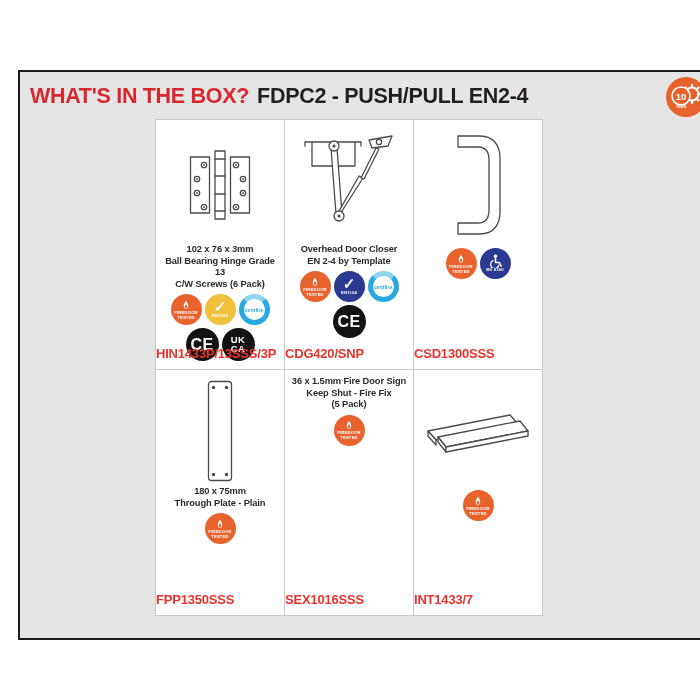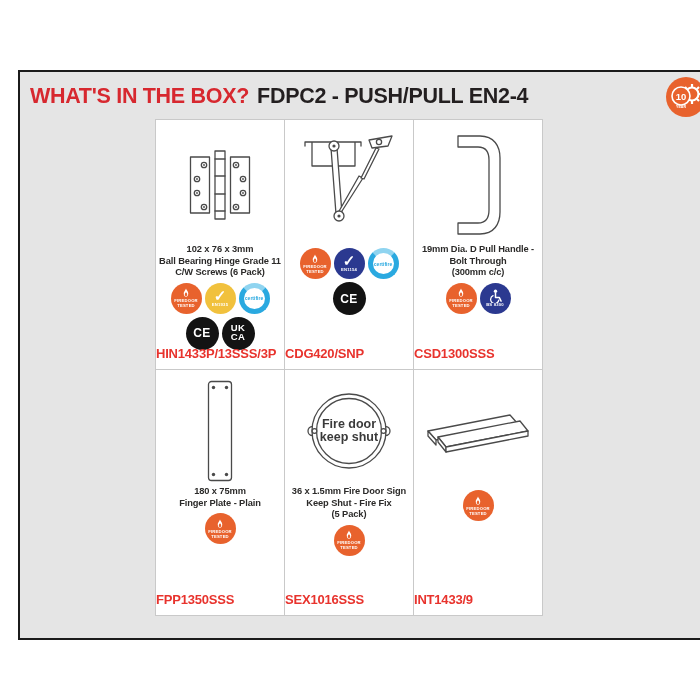--- a/index.html
+++ b/index.html
@@ -26,21 +26,21 @@
   .badge{width:31px;height:31px;border-radius:50%;display:flex;flex-direction:column;align-items:center;
          justify-content:center;color:#fff;box-sizing:border-box;flex:0 0 auto;}
   .badge .b-tiny{font-size:4.2px;line-height:4.8px;font-weight:bold;text-transform:uppercase;letter-spacing:0.2px;text-align:center;}
   .badge.fire{background:#e8622d;}
   .badge.check-yellow{background:#f1c13d;}
   .badge.check-navy{background:#2b3990;}
   .badge .check-glyph{font-size:15px;line-height:14px;font-weight:bold;}
   .badge.certifire{background:#fff;border:5px solid #2aa9e0;border-top-color:#8fd4f0;}
   .badge.certifire .b-cert{color:#2aa9e0;font-size:5px;font-weight:bold;}
   .badge.black{background:#131313;width:33px;height:33px;}
-  .badge.black .ce-glyph{font-size:12px;font-weight:bold;letter-spacing:0.5px;}
+  .badge.black .ce-glyph{font-size:16px;font-weight:bold;letter-spacing:0.5px;}
   .badge.black .ukca-line{font-size:9.5px;line-height:8.8px;font-weight:bold;letter-spacing:0.5px;}
   .badge.wheelchair{background:#2b3990;}
   .code{position:absolute;bottom:8px;left:0;right:0;text-align:left;font-size:13px;font-weight:bold;
         color:#e8332d;letter-spacing:-0.2px;white-space:nowrap;}
   svg .ln{fill:none;stroke:#4a4a4a;stroke-width:1.3;stroke-linejoin:round;stroke-linecap:round;}
   svg .fw{fill:#fff;stroke:#4a4a4a;stroke-width:1.3;stroke-linejoin:round;}
   svg .dot{fill:#4a4a4a;}
 </style>
 </head>
 <body>
@@ -100,21 +100,21 @@
                   <circle class="dot" cx="54" cy="31" r="0.9"></circle>
                 <circle class="fw" cx="54" cy="45" r="2.7"></circle>
                   <circle class="dot" cx="54" cy="45" r="0.9"></circle>
                 <circle class="fw" cx="47" cy="59" r="2.7"></circle>
                   <circle class="dot" cx="47" cy="59" r="0.9"></circle>
               </g>
             </svg>
           </div>
           <div class="desc">
             <div>102 x 76 x 3mm</div>
-            <div>Ball Bearing Hinge Grade 11</div>
+            <div>Ball Bearing Hinge Grade 13</div>
             <div>C/W Screws (6 Pack)</div>
           </div>
           <div class="badges">
             <div class="badge fire">
               <svg width="12" height="12" viewBox="0 0 16 13">
                 <path fill="#fff" d="M8 0.5 C8.6 3 11 4 11 7 C11 9.6 9.6 11.4 8 11.4 C6.4 11.4 5 9.6 5 7 C5 5.5 5.9 4.6 6.4 3.6 C6.9 2.6 7.6 1.8 8 0.5 Z"></path>
                 <path fill="#e8622d" d="M8 5.6 C8.9 6.6 9.6 7.3 9.6 8.6 C9.6 9.9 8.8 10.7 8 10.7 C7.2 10.7 6.4 9.9 6.4 8.6 C6.4 7.5 7.2 6.6 8 5.6 Z"></path>
               </svg>
               <span class="b-tiny">FIREDOOR</span>
               <span class="b-tiny">TESTED</span>
@@ -147,20 +147,24 @@
               <circle class="fw" cx="35" cy="18" r="5"></circle>
                 <circle class="dot" cx="35" cy="18" r="1.6"></circle>
               <polygon class="fw" points="39,85 43,83 64,50 60,48"></polygon>
               <polygon class="fw" points="62,50 65,51 80,21 77,20"></polygon>
               <circle class="fw" cx="40" cy="88" r="5"></circle>
                 <circle class="dot" cx="40" cy="88" r="1.6"></circle>
               <polygon class="fw" points="70,12 93,8 89,18 73,20"></polygon>
               <circle class="fw" cx="80" cy="14" r="2.6"></circle>
             </svg>
           </div>
+          <div class="desc">
+            <div>Overhead Door Closer</div>
+            <div>EN 2-4 by Template</div>
+          </div>
           <div class="badges">
             <div class="badge fire">
               <svg width="12" height="12" viewBox="0 0 16 13">
                 <path fill="#fff" d="M8 0.5 C8.6 3 11 4 11 7 C11 9.6 9.6 11.4 8 11.4 C6.4 11.4 5 9.6 5 7 C5 5.5 5.9 4.6 6.4 3.6 C6.9 2.6 7.6 1.8 8 0.5 Z"></path>
                 <path fill="#e8622d" d="M8 5.6 C8.9 6.6 9.6 7.3 9.6 8.6 C9.6 9.9 8.8 10.7 8 10.7 C7.2 10.7 6.4 9.9 6.4 8.6 C6.4 7.5 7.2 6.6 8 5.6 Z"></path>
               </svg>
               <span class="b-tiny">FIREDOOR</span>
               <span class="b-tiny">TESTED</span>
             </div>
             <div class="badge check-navy">
@@ -177,25 +181,20 @@
             </div>
           </div>
           <div class="code">CDG420/SNP</div>
         </div>
 
         <div class="cell">
           <div class="illus">
             <svg width="56" height="112" viewBox="0 0 56 110">
               <path class="fw" d="M8,6 H30 C44,6 50,16 50,28 V82 C50,94 44,104 30,104 H8 V93 H28 C36,93 39,88 39,80 V30 C39,22 36,17 28,17 H8 Z"></path>
             </svg>
-          </div>
-          <div class="desc">
-            <div>19mm Dia. D Pull Handle -</div>
-            <div>Bolt Through</div>
-            <div>(300mm c/c)</div>
           </div>
           <div class="badges">
             <div class="badge fire">
               <svg width="12" height="12" viewBox="0 0 16 13">
                 <path fill="#fff" d="M8 0.5 C8.6 3 11 4 11 7 C11 9.6 9.6 11.4 8 11.4 C6.4 11.4 5 9.6 5 7 C5 5.5 5.9 4.6 6.4 3.6 C6.9 2.6 7.6 1.8 8 0.5 Z"></path>
                 <path fill="#e8622d" d="M8 5.6 C8.9 6.6 9.6 7.3 9.6 8.6 C9.6 9.9 8.8 10.7 8 10.7 C7.2 10.7 6.4 9.9 6.4 8.6 C6.4 7.5 7.2 6.6 8 5.6 Z"></path>
               </svg>
               <span class="b-tiny">FIREDOOR</span>
               <span class="b-tiny">TESTED</span>
             </div>
@@ -219,48 +218,36 @@
             <svg width="36" height="104" viewBox="0 0 36 104">
               <rect class="fw" x="6.5" y="2.5" width="23" height="99" rx="3"></rect>
               <circle class="dot" cx="11.5" cy="8.5" r="1.7"></circle>
               <circle class="dot" cx="24.5" cy="8.5" r="1.7"></circle>
               <circle class="dot" cx="11.5" cy="95.5" r="1.7"></circle>
               <circle class="dot" cx="24.5" cy="95.5" r="1.7"></circle>
             </svg>
           </div>
           <div class="desc">
             <div>180 x 75mm</div>
-            <div>Finger Plate - Plain</div>
+            <div>Through Plate - Plain</div>
           </div>
           <div class="badges">
             <div class="badge fire">
               <svg width="12" height="12" viewBox="0 0 16 13">
                 <path fill="#fff" d="M8 0.5 C8.6 3 11 4 11 7 C11 9.6 9.6 11.4 8 11.4 C6.4 11.4 5 9.6 5 7 C5 5.5 5.9 4.6 6.4 3.6 C6.9 2.6 7.6 1.8 8 0.5 Z"></path>
                 <path fill="#e8622d" d="M8 5.6 C8.9 6.6 9.6 7.3 9.6 8.6 C9.6 9.9 8.8 10.7 8 10.7 C7.2 10.7 6.4 9.9 6.4 8.6 C6.4 7.5 7.2 6.6 8 5.6 Z"></path>
               </svg>
               <span class="b-tiny">FIREDOOR</span>
               <span class="b-tiny">TESTED</span>
             </div>
           </div>
           <div class="code">FPP1350SSS</div>
         </div>
 
         <div class="cell">
-          <div class="illus">
-            <svg width="110" height="86" viewBox="0 0 110 86">
-              <circle class="fw" cx="18.5" cy="43" r="4.5"></circle>
-              <circle class="fw" cx="91.5" cy="43" r="4.5"></circle>
-              <circle class="fw" cx="55" cy="43" r="37"></circle>
-              <circle class="ln" cx="55" cy="43" r="32.5"></circle>
-              <circle class="fw" cx="20.5" cy="43" r="2.4"></circle>
-              <circle class="fw" cx="89.5" cy="43" r="2.4"></circle>
-              <text x="55" y="40" text-anchor="middle" font-family="Liberation Sans, sans-serif" font-size="12.5" font-weight="bold" fill="#3a3a3a">Fire door</text>
-              <text x="55" y="53" text-anchor="middle" font-family="Liberation Sans, sans-serif" font-size="12.5" font-weight="bold" fill="#3a3a3a">keep shut</text>
-            </svg>
-          </div>
           <div class="desc">
             <div>36 x 1.5mm Fire Door Sign</div>
             <div>Keep Shut - Fire Fix</div>
             <div>(5 Pack)</div>
           </div>
           <div class="badges">
             <div class="badge fire">
               <svg width="12" height="12" viewBox="0 0 16 13">
                 <path fill="#fff" d="M8 0.5 C8.6 3 11 4 11 7 C11 9.6 9.6 11.4 8 11.4 C6.4 11.4 5 9.6 5 7 C5 5.5 5.9 4.6 6.4 3.6 C6.9 2.6 7.6 1.8 8 0.5 Z"></path>
                 <path fill="#e8622d" d="M8 5.6 C8.9 6.6 9.6 7.3 9.6 8.6 C9.6 9.9 8.8 10.7 8 10.7 C7.2 10.7 6.4 9.9 6.4 8.6 C6.4 7.5 7.2 6.6 8 5.6 Z"></path>
@@ -285,18 +272,18 @@
           <div class="badges">
             <div class="badge fire">
               <svg width="12" height="12" viewBox="0 0 16 13">
                 <path fill="#fff" d="M8 0.5 C8.6 3 11 4 11 7 C11 9.6 9.6 11.4 8 11.4 C6.4 11.4 5 9.6 5 7 C5 5.5 5.9 4.6 6.4 3.6 C6.9 2.6 7.6 1.8 8 0.5 Z"></path>
                 <path fill="#e8622d" d="M8 5.6 C8.9 6.6 9.6 7.3 9.6 8.6 C9.6 9.9 8.8 10.7 8 10.7 C7.2 10.7 6.4 9.9 6.4 8.6 C6.4 7.5 7.2 6.6 8 5.6 Z"></path>
               </svg>
               <span class="b-tiny">FIREDOOR</span>
               <span class="b-tiny">TESTED</span>
             </div>
           </div>
-          <div class="code">INT1433/9</div>
+          <div class="code">INT1433/7</div>
         </div>
       </div>
     </div>
   </div>
 </div>
 
 </body></html>

